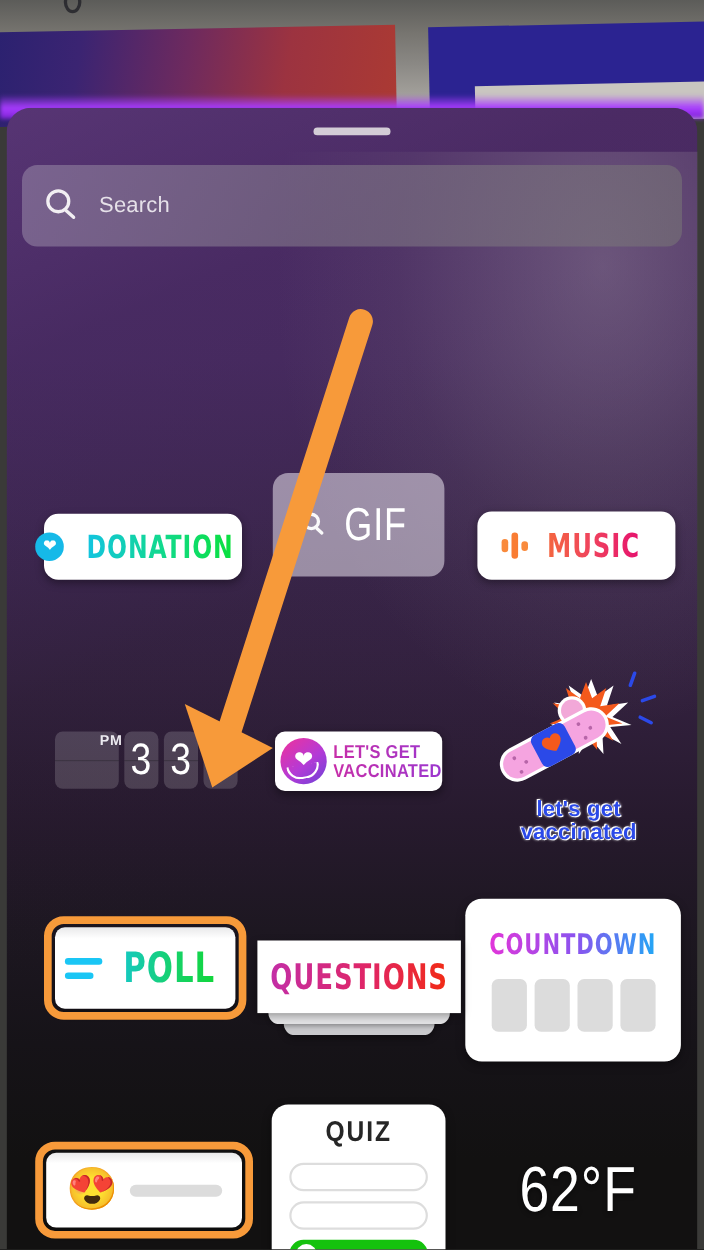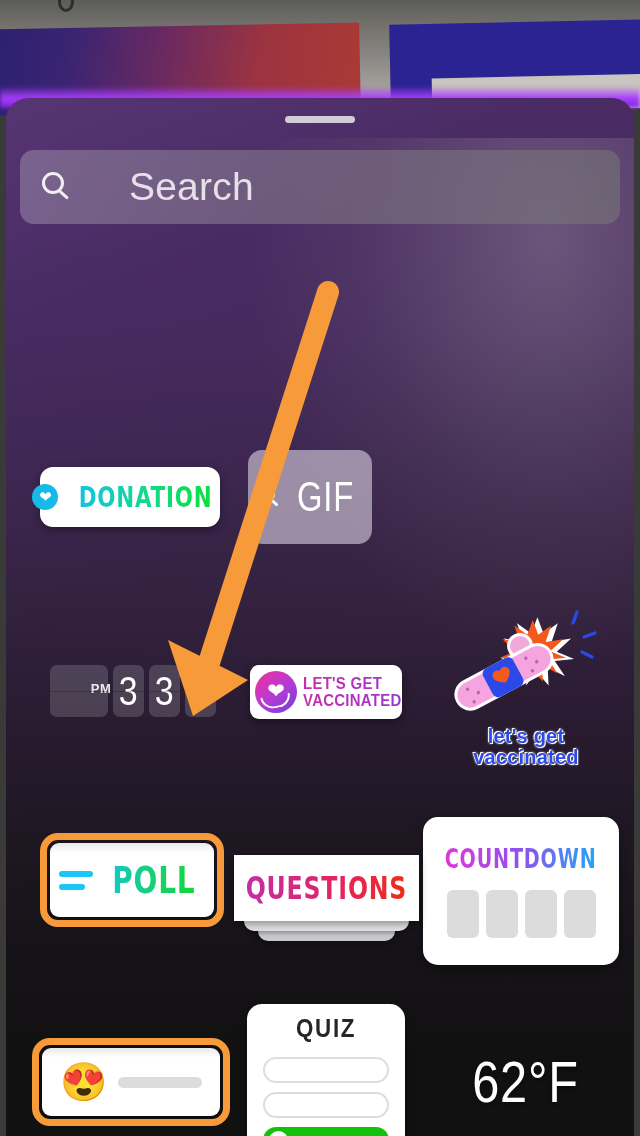--- a/index.html
+++ b/index.html
@@ -79,21 +79,21 @@
   .search-icon i {
     position:absolute; left:0; top:0; width:22px; height:22px;
     border:3.4px solid #f2eff3; border-radius:50%;
   }
   .search-icon b {
     position:absolute; left:17px; top:17px; width:12px; height:3.4px;
     background:#f2eff3; border-radius:2px; transform:rotate(42deg);
     transform-origin:left center;
   }
   .search-placeholder {
-    font-size:39px; color:#e6e1e9; letter-spacing:.2px;margin-left:39px;
+    font-size:20px; color:#e6e1e9; letter-spacing:.2px;
   }
 
   
   .sticker { position:absolute; }
   .card {
     background:#fff; border-radius:12px;
     box-shadow:0 3px 8px rgba(0,0,0,.38);
     display:flex; align-items:center; justify-content:center;
   }
   .cond {
@@ -111,21 +111,21 @@
   #s-donation { left:34px; top:369px; width:180px; height:60px; }
   #s-donation .card { width:100%; height:100%; gap:6px; border-radius:13px; }
   .heart-badge {
     width:26px; height:26px; border-radius:50%; flex:none;
     background:#16b9e8; display:flex; align-items:center; justify-content:center;
   }
   .heart-badge span { color:#fff; font-size:15px; line-height:1; margin-top:-1px; }
   #donation-label { font-size:29px; background-image:linear-gradient(90deg,#12c4e0 0%,#12d98f 50%,#0ae03c 100%); }
 
   
-  #s-gif { left:242px; top:352px; width:124px; height:94px; }
+  #s-gif { left:242px; top:332px; width:156px; height:94px; }
   #s-gif .gif-tile {
     width:100%; height:100%; border-radius:14px;
     background:rgba(214,206,221,.62);
     display:flex; align-items:center; justify-content:center; gap:8px;
   }
   .gif-search { width:22px; height:22px; position:relative; flex:none; opacity:.95; }
   .gif-search i { position:absolute; left:0; top:0; width:16px; height:16px; border:3px solid #fff; border-radius:50%; }
   .gif-search b { position:absolute; left:12px; top:12px; width:9px; height:3px; background:#fff; border-radius:2px; transform:rotate(42deg); transform-origin:left center; }
   #gif-label { font-size:42px; color:#fff; font-weight:400; letter-spacing:1px;
     font-family:"Liberation Sans Narrow","Liberation Sans",sans-serif; transform:scaleX(.78); }
@@ -143,21 +143,21 @@
   
   #s-time { left:44px; top:567px; width:166px; height:52px; display:flex; gap:5px; }
   .flip {
     position:relative; border-radius:7px; background:rgba(255,255,255,.16);
     display:flex; align-items:center; justify-content:center;
   }
   .flip::after {
     content:""; position:absolute; left:0; right:0; top:50%; height:1px;
     background:rgba(0,0,0,.22);
   }
-  .flip.meridiem { width:58px; height:52px; align-items:center; padding-bottom:5px;padding-left:44px; }
+  .flip.meridiem { width:58px; height:52px; align-items:flex-start; padding-bottom:5px;padding-left:44px; }
   .flip.meridiem span { font-size:13px; color:#eceaf0; font-weight:700; letter-spacing:.6px; }
   .flip.digit { width:36px; height:52px; }
   .flip.digit span {
     font-size:40px; color:#fff; line-height:1;
     font-family:"Liberation Sans Narrow","Liberation Sans",sans-serif; transform:scaleX(.85);
   }
 
   
   #s-vacc-pill { left:244px; top:567px; width:152px; height:54px; }
   #s-vacc-pill .card {
@@ -309,20 +309,30 @@
     <div class="sticker" id="s-gif">
       <div class="gif-tile">
         <span class="gif-search">
             <i></i>
             <b></b>
           </span>
         <span id="gif-label">GIF</span>
       </div>
     </div>
 
+    <div class="sticker" id="s-music">
+      <div class="card">
+        <span class="eq">
+            <span></span>
+            <span></span>
+            <span></span>
+          </span>
+        <span class="cond grad-text" id="music-label">MUSIC</span>
+      </div>
+    </div>
 
     <div class="sticker" id="s-time">
       <div class="flip meridiem">
         <span>PM</span>
       </div>
       <div class="flip digit">
         <span>3</span>
       </div>
       <div class="flip digit">
         <span>3</span>

